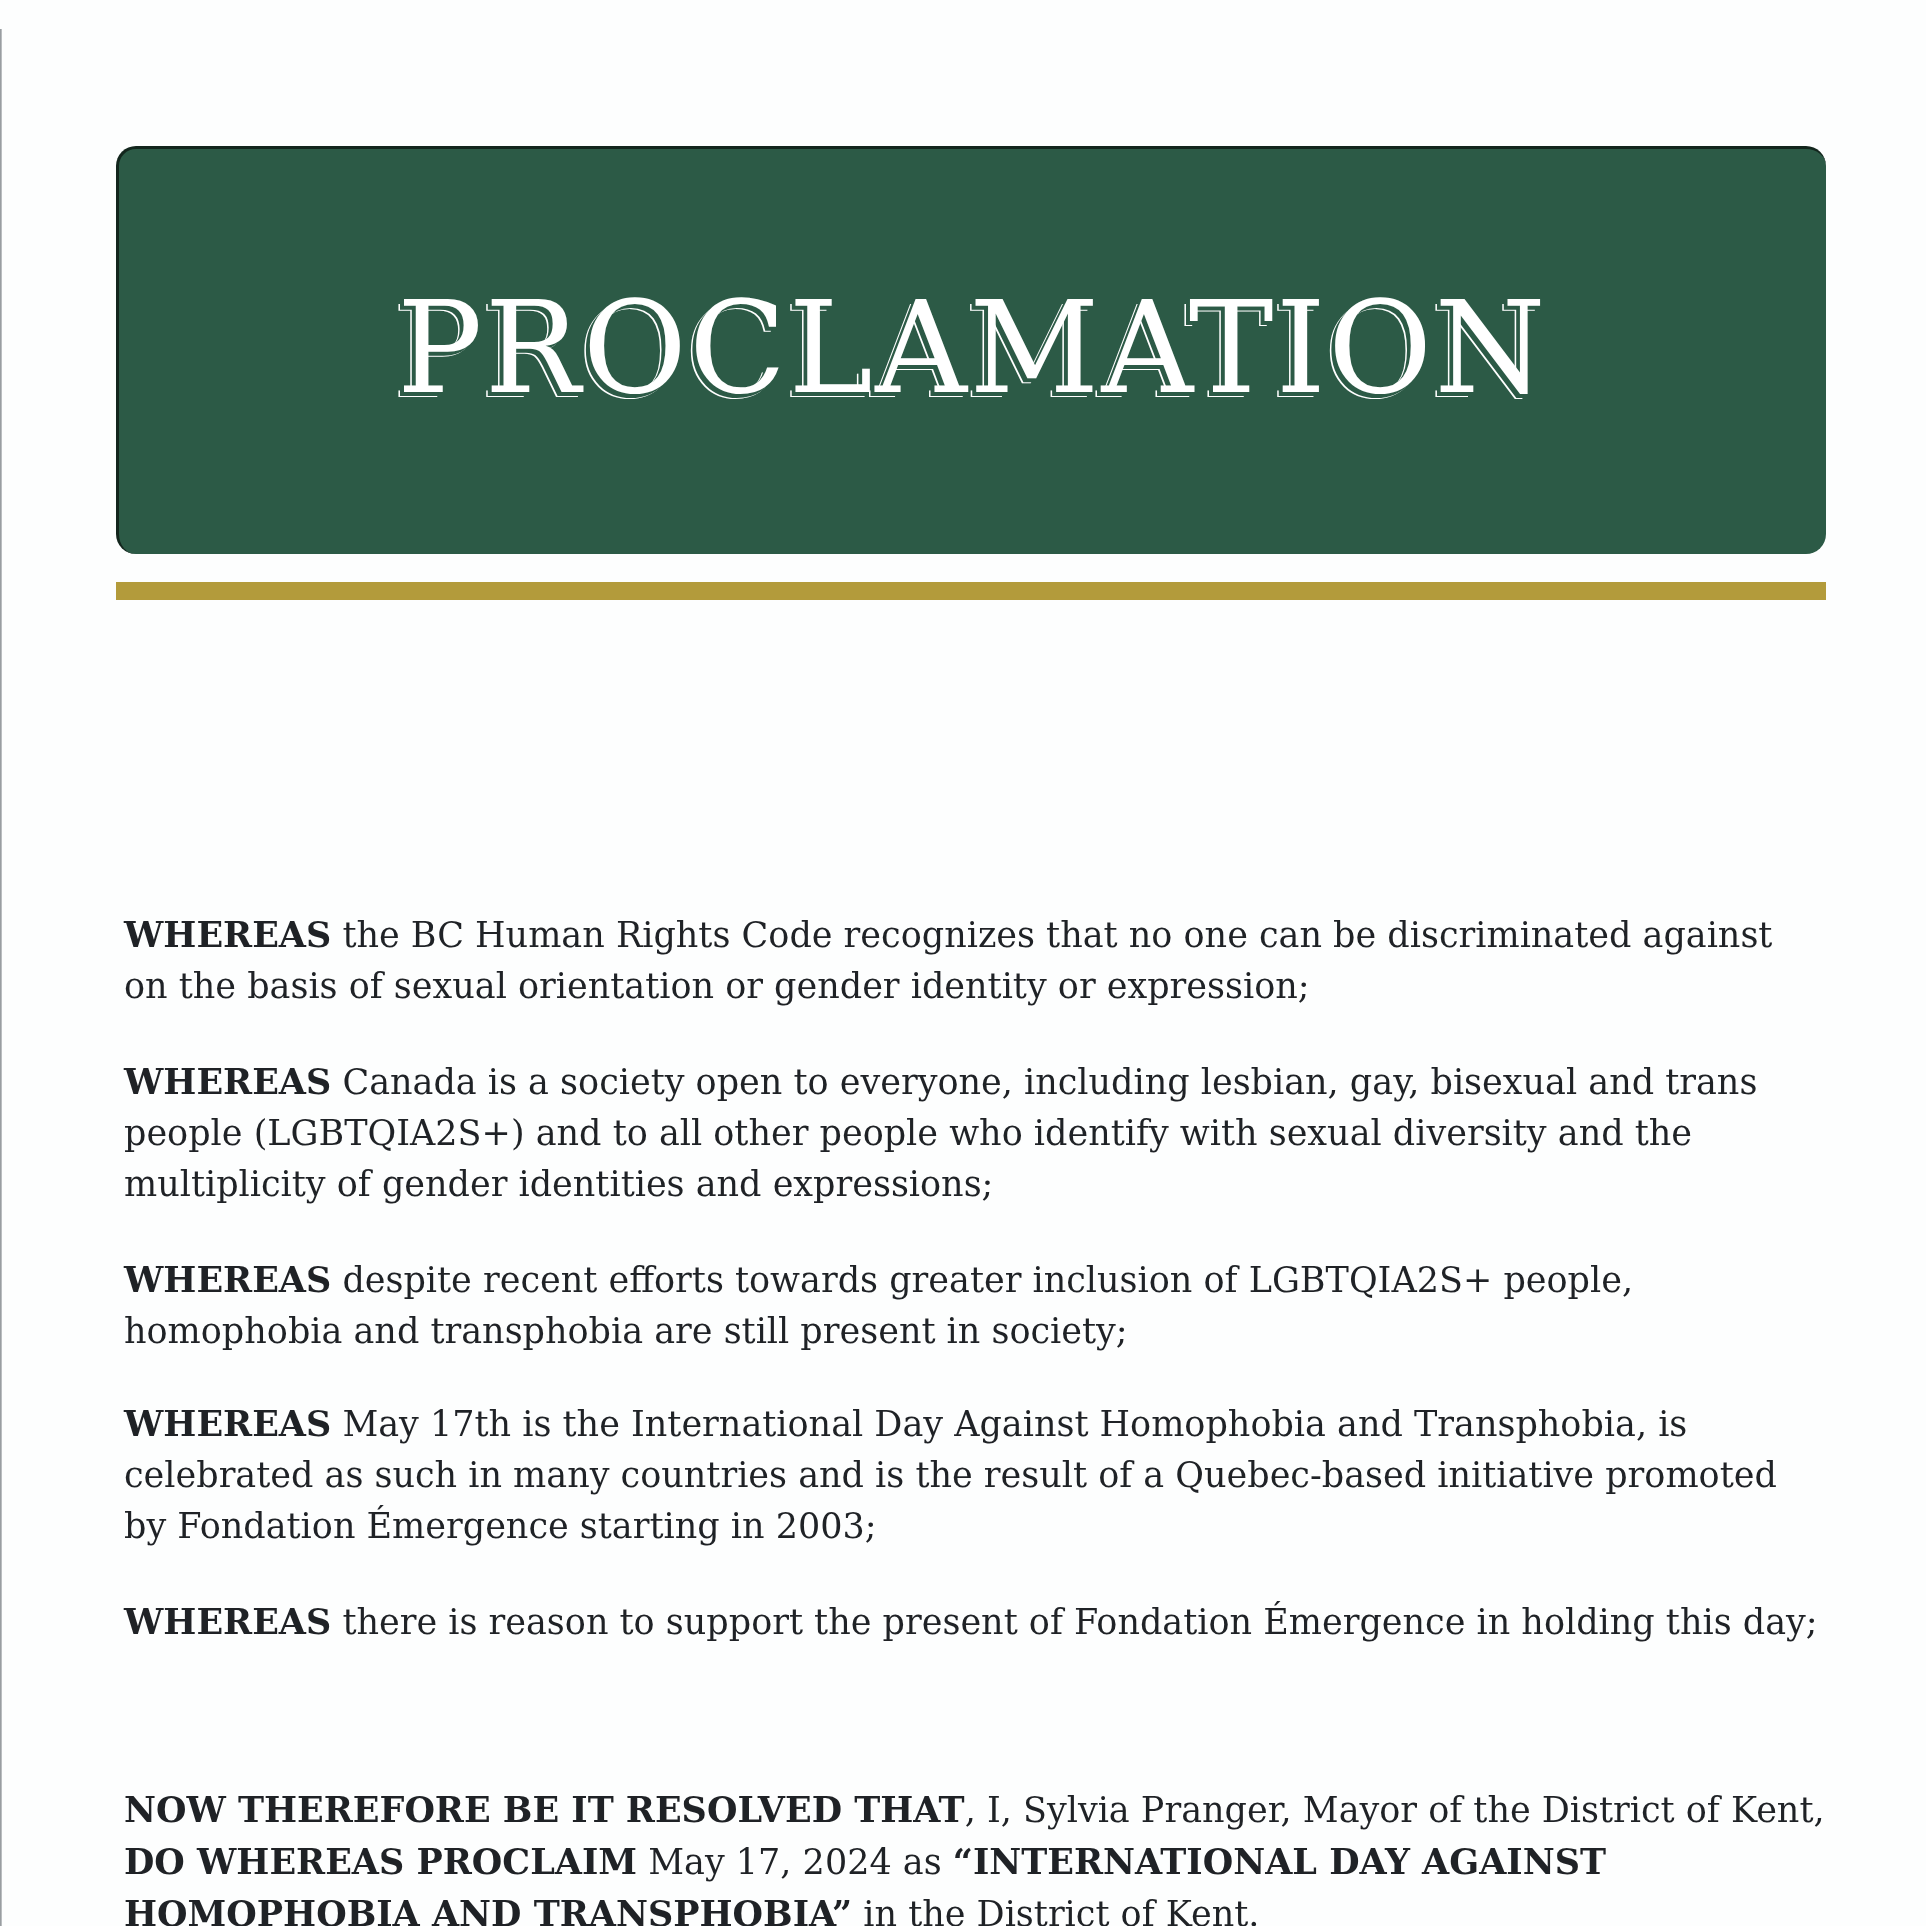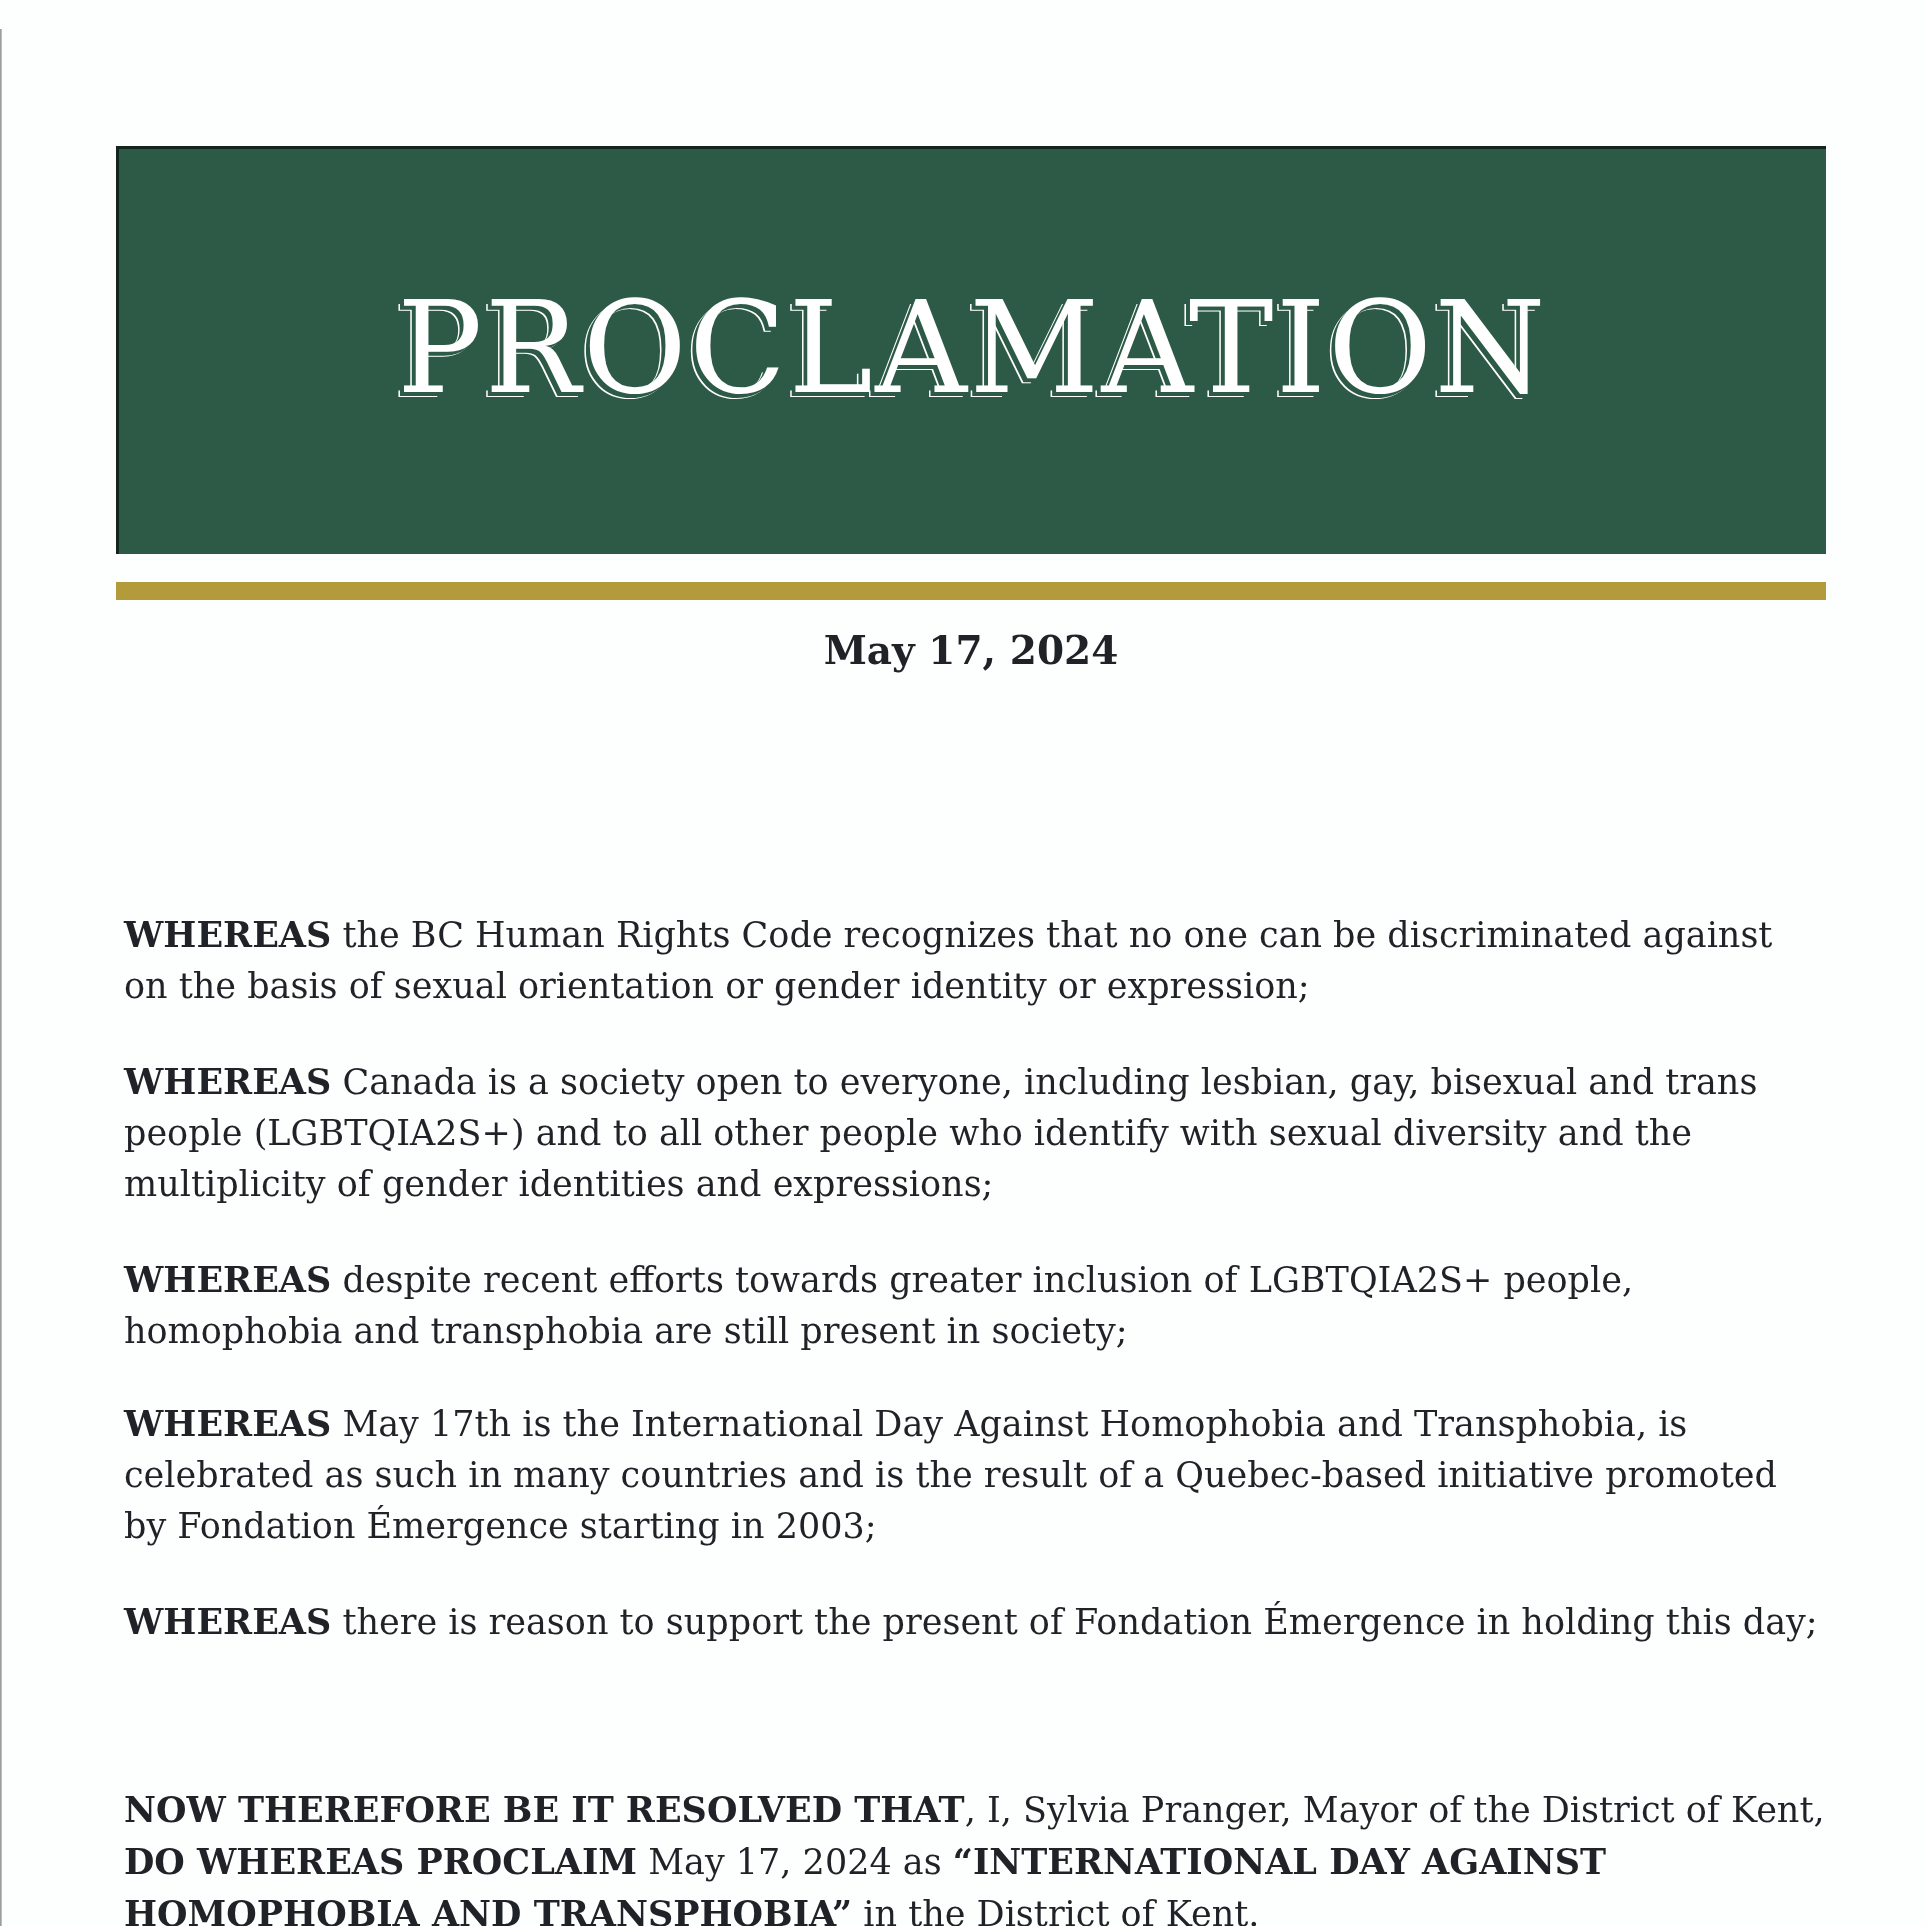--- a/index.html
+++ b/index.html
@@ -11,21 +11,21 @@
   }
   .edge {
     position: absolute; left: 0; top: 29px; width: 2.3px; height: 2514px;
     background: linear-gradient(to right, #8a8f93, #c9ccce);
   }
   .banner {
     position: absolute; left: 116px; top: 146px; width: 1710px; height: 408px;
     background: #2c5a46;
     border-top: 3.1px solid #13261d; border-left: 3.1px solid #13261d;
     box-sizing: border-box;
-    display: flex; align-items: center; justify-content: center;
+    display: flex; align-items: center; justify-content: center; border-radius: 20px;
   }
   .banner-title {
     font-family: "DejaVu Serif", "Liberation Serif", serif;
     font-size: 127px; letter-spacing: 2.3px; color: #ffffff;
     font-weight: normal;
     text-shadow: -3.9px 3.9px 0 #2c5a46, -5.4px 5.4px 0 #ffffff;
     margin-top: -7.7px;
   }
   .gold-bar {
     position: absolute; left: 116px; width: 1710px; height: 17.7px;
@@ -53,21 +53,20 @@
 
 <div class="edge"></div>
 
 <div class="banner">
   <div class="banner-title">PROCLAMATION</div>
 </div>
 
 <div class="gold-bar gold-top"></div>
 
 <div class="title-block">
-  <div class="subtitle-date">May 17, 2024</div>
 </div>
 
 <p class="para" style="top:909px"><b>WHEREAS</b><span> the BC Human Rights Code recognizes that no one can be discriminated against on the basis of sexual orientation or gender identity or expression;</span></p>
 
 <p class="para" style="top:1056px"><b>WHEREAS</b><span> Canada is a society open to everyone, including lesbian, gay, bisexual and trans people (LGBTQIA2S+) and to all other people who identify with sexual diversity and the multiplicity of gender identities and expressions;</span></p>
 
 <p class="para" style="top:1254px"><b>WHEREAS</b><span> despite recent efforts towards greater inclusion of LGBTQIA2S+ people, homophobia and transphobia are still present in society;</span></p>
 
 <p class="para" style="top:1398px"><b>WHEREAS</b><span> May 17th is the International Day Against Homophobia and Transphobia, is celebrated as such in many countries and is the result of a Quebec-based initiative promoted by Fondation Émergence starting in 2003;</span></p>
 

